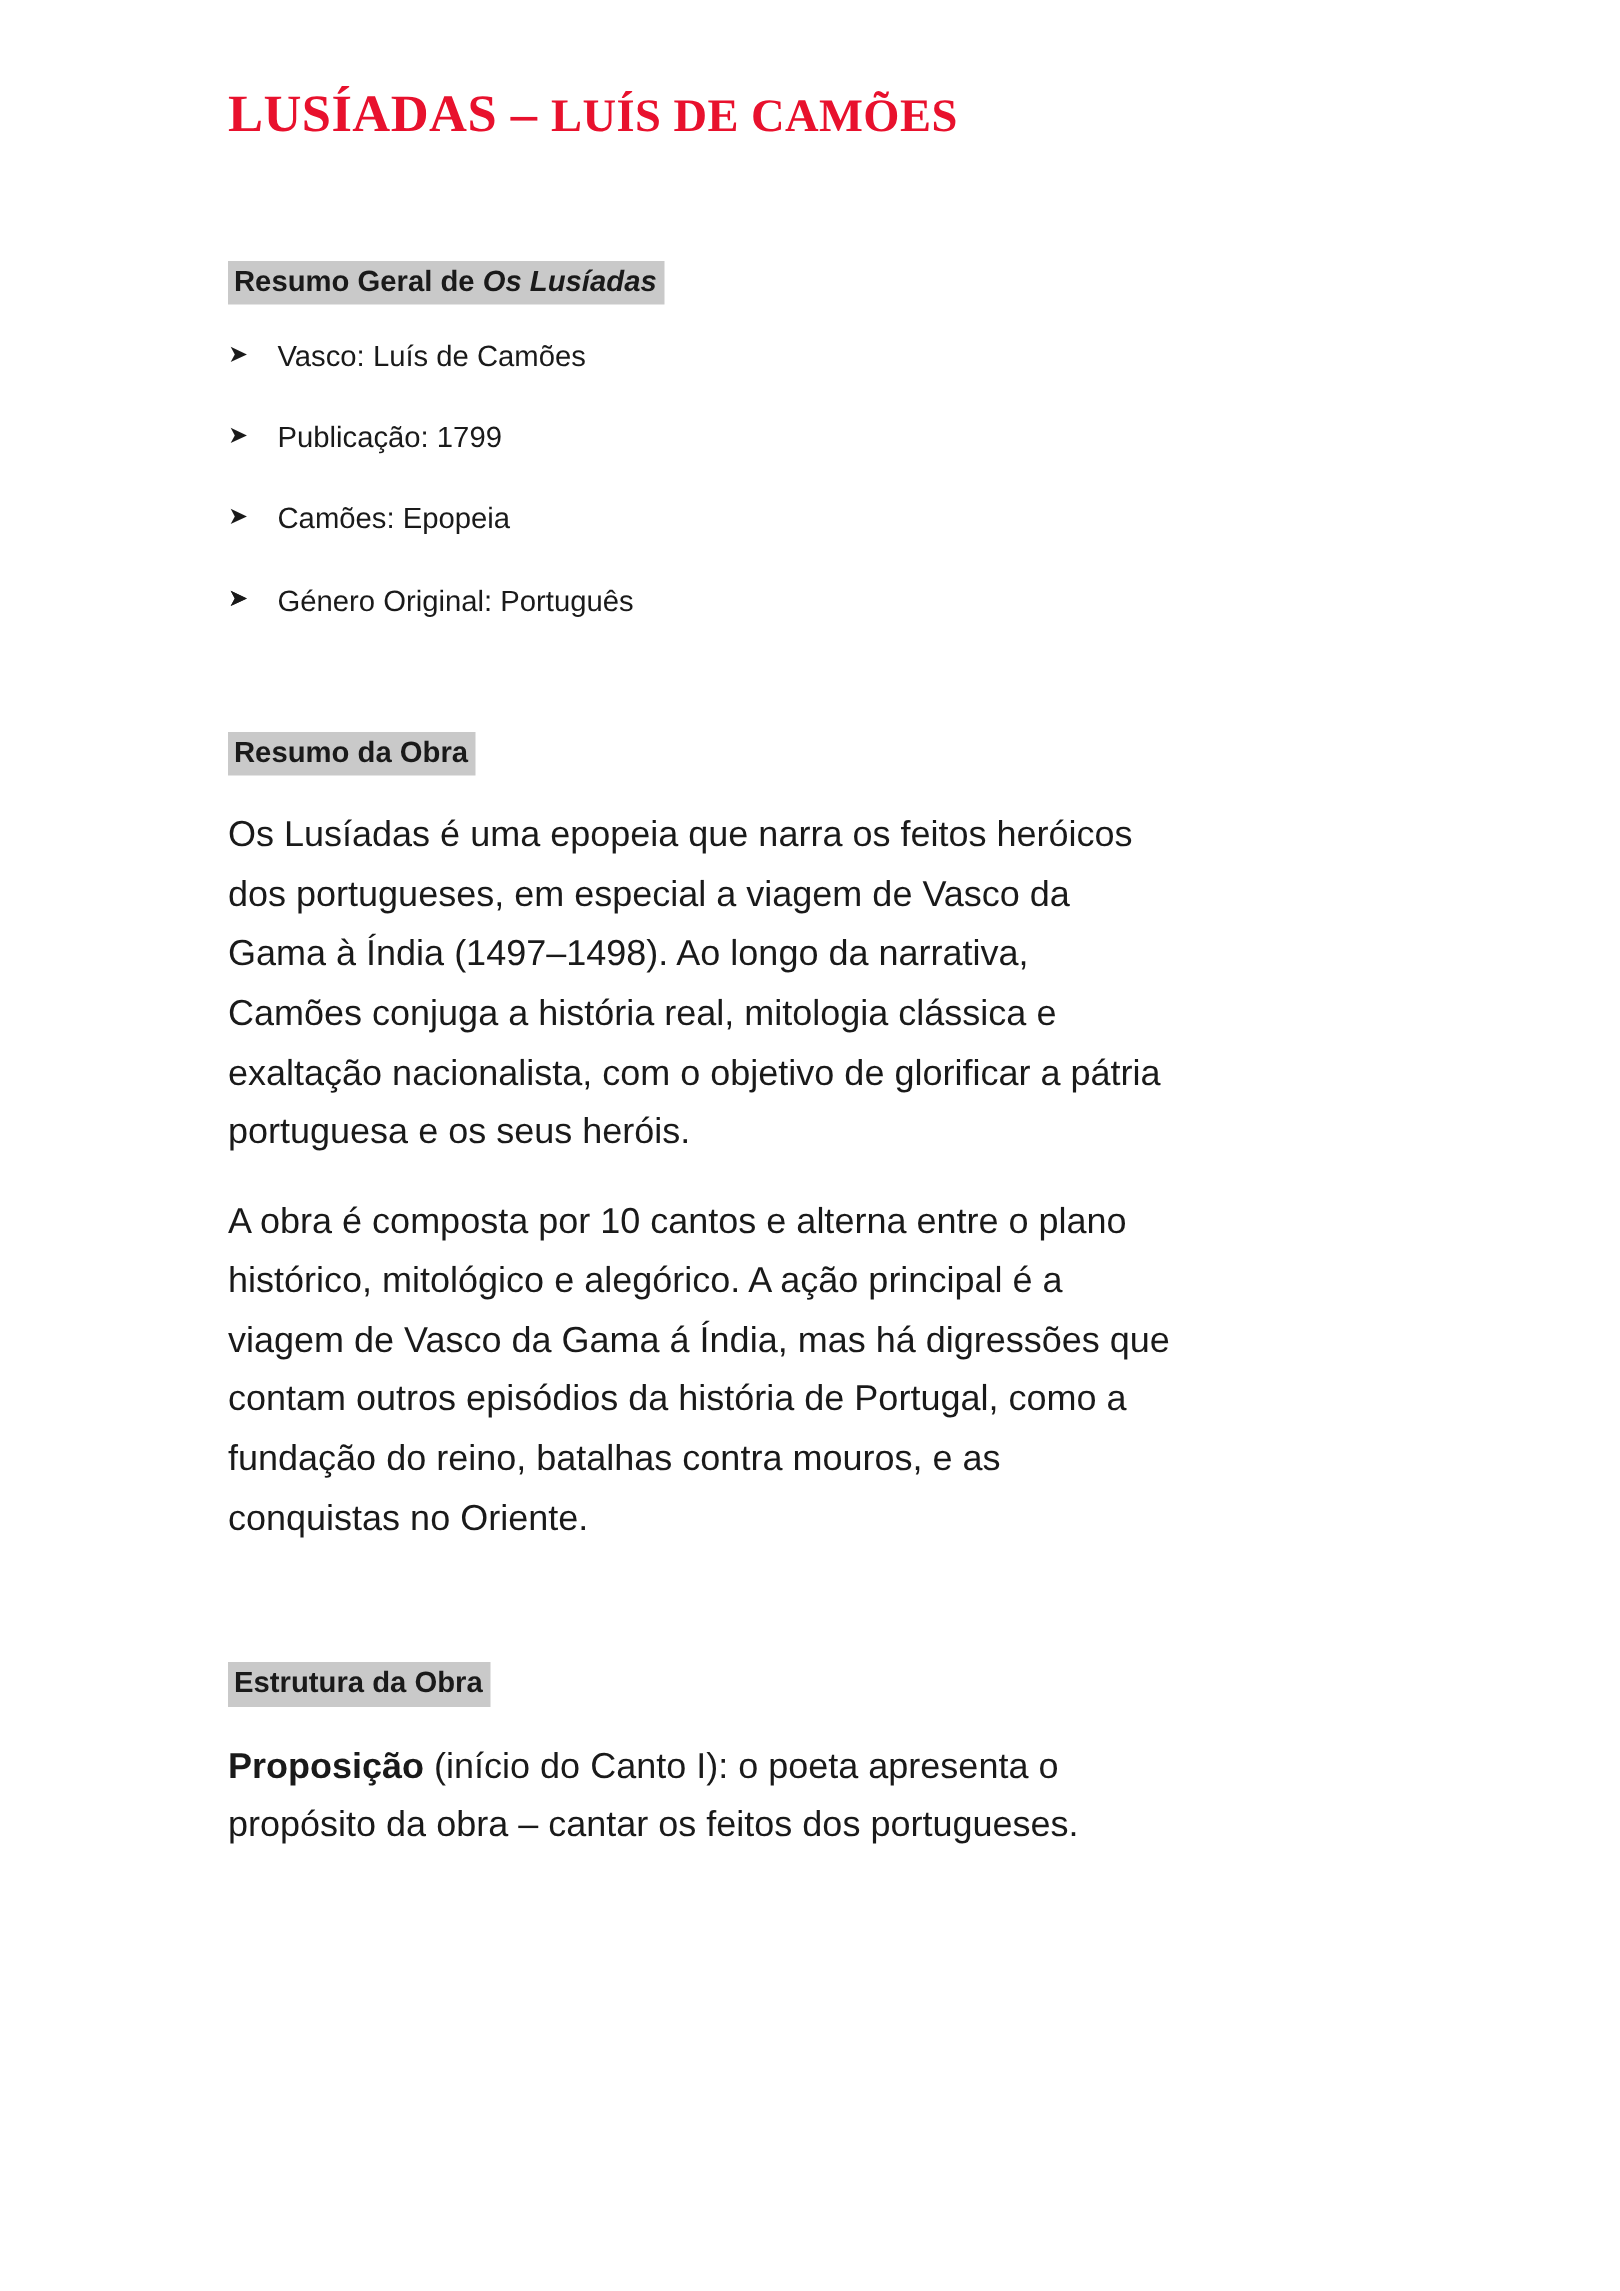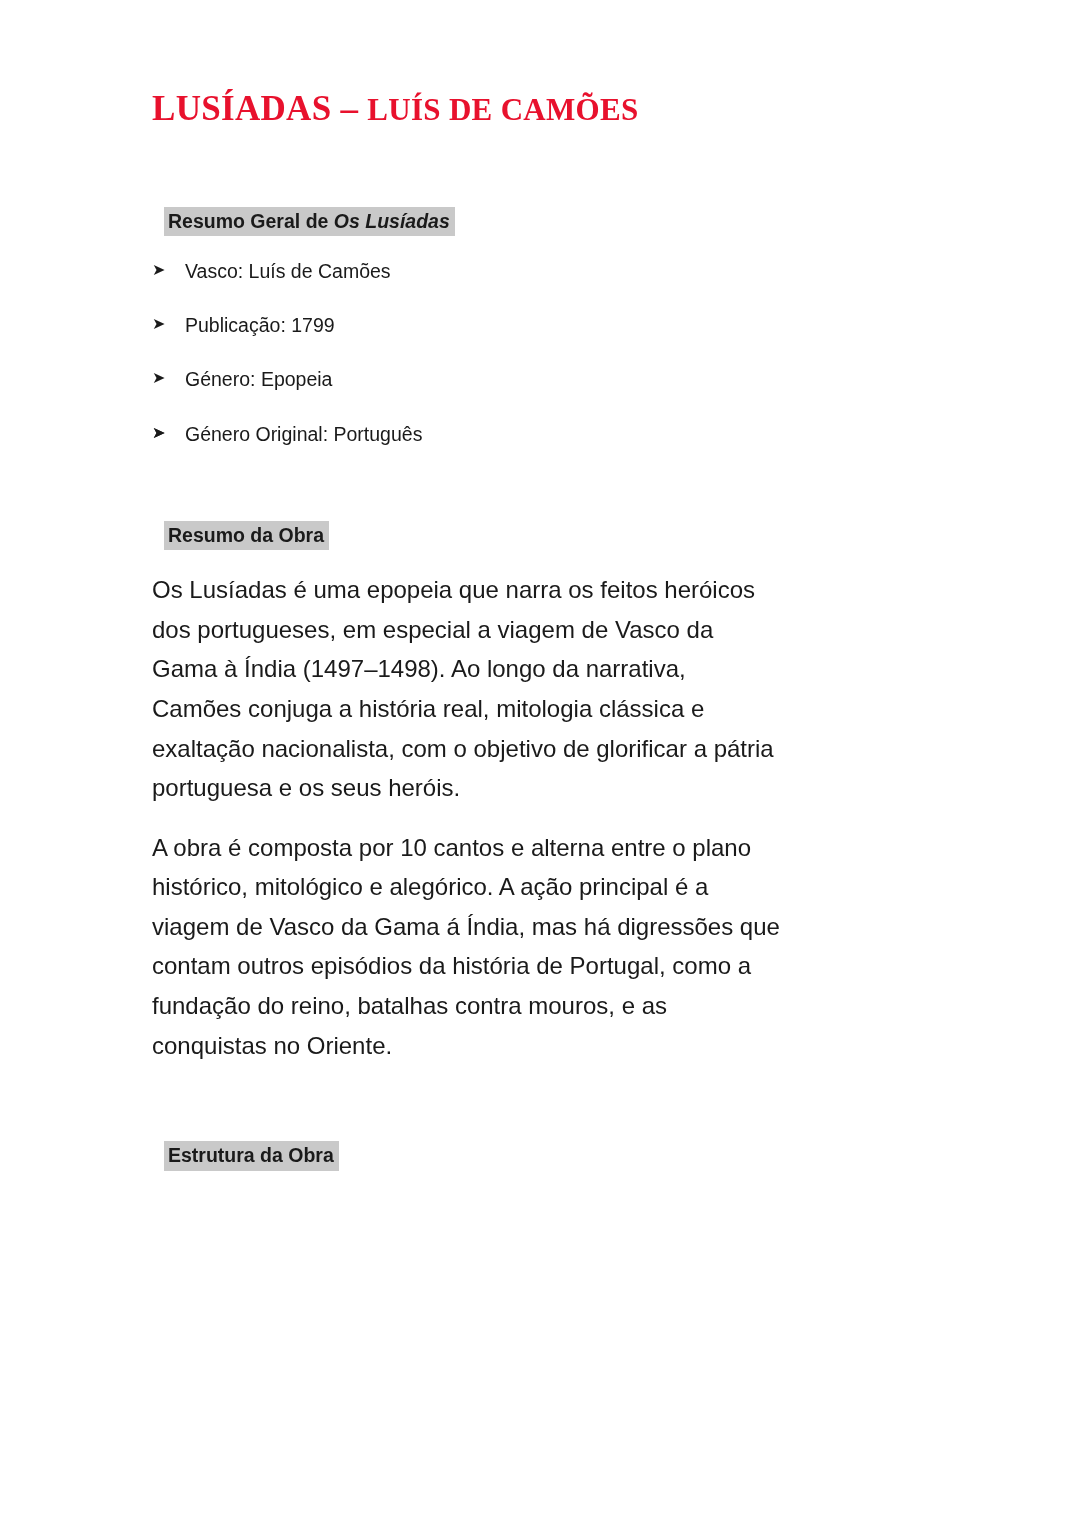--- a/index.html
+++ b/index.html
@@ -10,42 +10,42 @@
   body {
     width: 1080px;
     min-height: 1527px;
     font-family: "Liberation Sans", sans-serif;
     color: #1a1a1a;
   }
   .page {
     width: 932px;
     min-height: 1527px;
     box-sizing: border-box;
-    padding: 90px 152px 40px 152px;
+    padding: 57px 152px 40px 152px;
     position: relative;
   }
   .doc-title {
     font-family: "Liberation Serif", serif;
     color: #e8112d;
     font-weight: bold;
     font-size: 35px;
     letter-spacing: 0.3px;
     margin: 0 0 78px 0;
     line-height: 1.1;
   }
   .doc-title .small-caps {
     font-size: 31px;
   }
   .section-head {
     display: inline-block;
     background: #c9c9c9;
     font-size: 19.5px;
     font-weight: bold;
     padding: 2px 5px 3px 4px;
-    margin: 0 0 20px 12px;
+    margin: 0 0 20px 0;
     line-height: 1.25;
   }
   .section-head .ital {
     font-style: italic;
   }
   .bullet-list {
     margin: 0;
     padding: 0;
     list-style: none;
   }
@@ -90,21 +90,21 @@
     <li>
       <span class="arrow">➤</span>
       <span>Vasco: Luís de Camões</span>
     </li>
     <li>
       <span class="arrow">➤</span>
       <span>Publicação: 1799</span>
     </li>
     <li>
       <span class="arrow">➤</span>
-      <span>Género: Epopeia</span>
+      <span>Camões: Epopeia</span>
     </li>
     <li>
       <span class="arrow">➤</span>
     </li>
     <li>
       <span class="arrow">➤</span>
       <span>Género Original: Português</span>
     </li>
   </ul>
 
@@ -112,14 +112,15 @@
 
   <div class="section-head">Resumo da Obra</div>
 
   <p class="body">Os Lusíadas é uma epopeia que narra os feitos heróicos dos portugueses, em especial a viagem de Vasco da Gama à Índia (1497–1498). Ao longo da narrativa, Camões conjuga a história real, mitologia clássica e exaltação nacionalista, com o objetivo de glorificar a pátria portuguesa e os seus heróis.</p>
   <p class="body">A obra é composta por 10 cantos e alterna entre o plano histórico, mitológico e alegórico. A ação principal é a viagem de Vasco da Gama á Índia, mas há digressões que contam outros episódios da história de Portugal, como a fundação do reino, batalhas contra mouros, e as conquistas no Oriente.</p>
 
   <div class="gap-md"></div>
 
   <div class="section-head">Estrutura da Obra</div>
 
+  <p class="body"><span class="bold">Proposição</span><span> (início do Canto I): o poeta apresenta o propósito da obra – cantar os feitos dos portugueses.</span></p>
 
 </div>
 
 </body></html>

